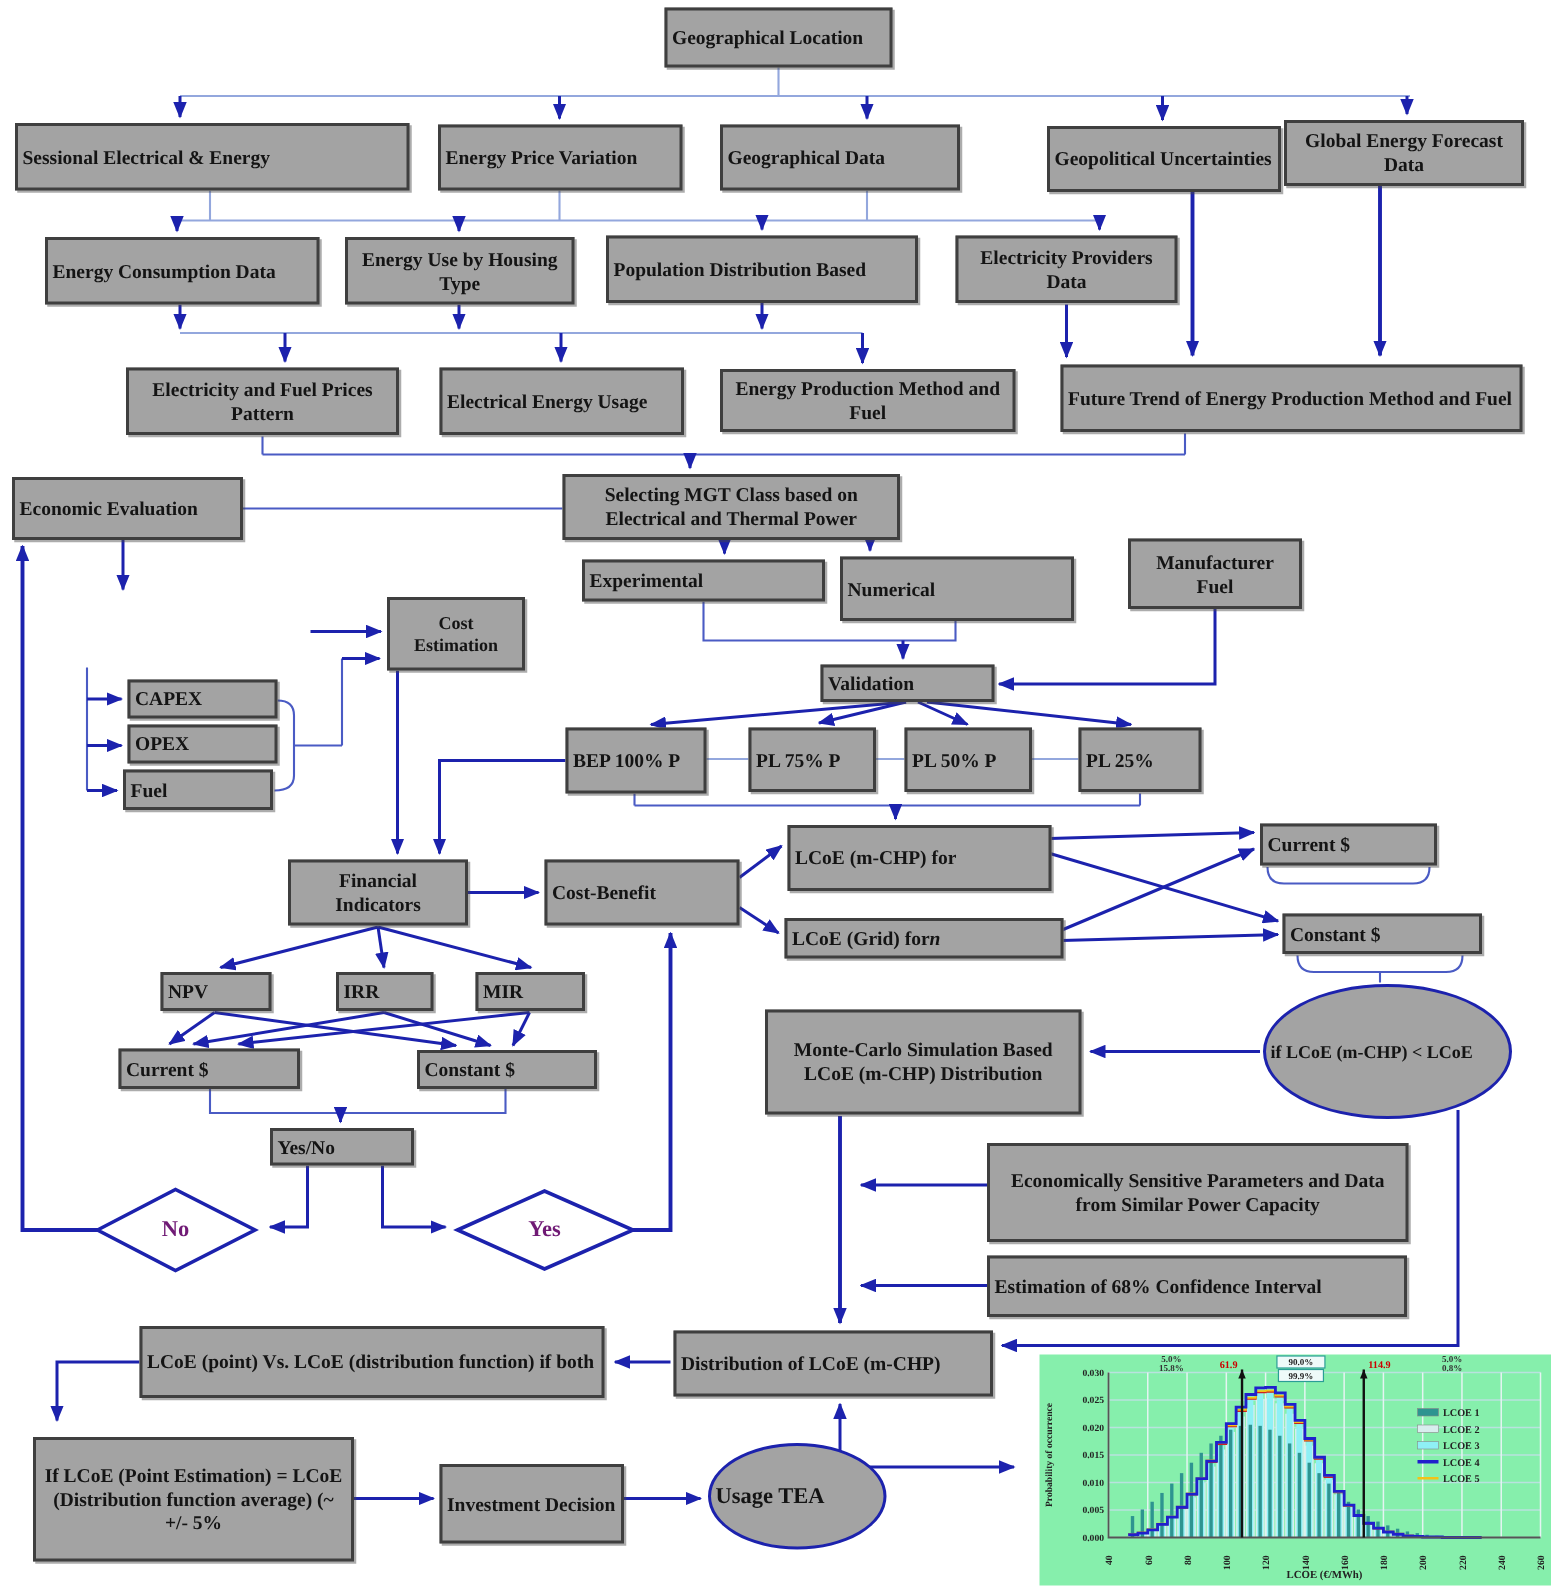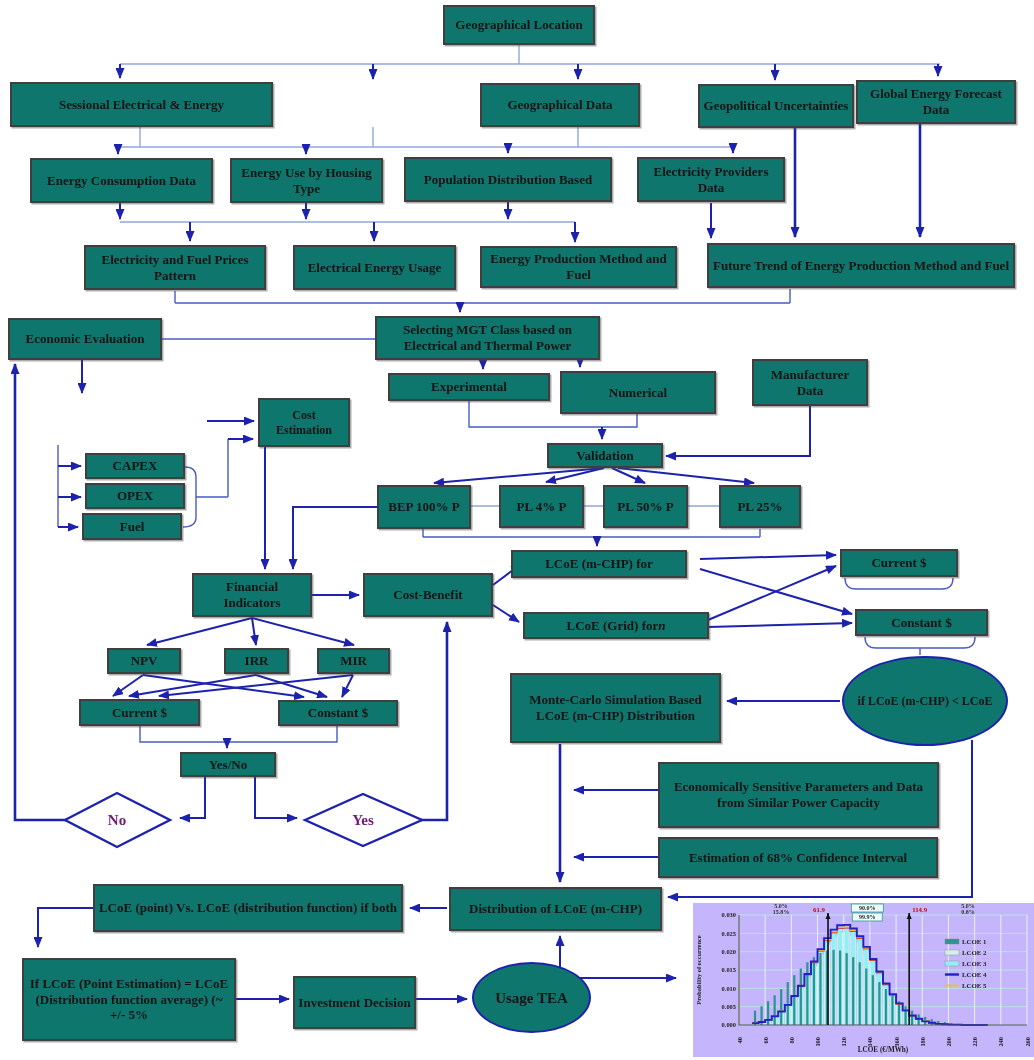--- a/index.html
+++ b/index.html
@@ -1,29 +1,29 @@
 <!DOCTYPE html>
 <html><head>
 <meta charset="utf-8">
 <style>
   html,body{margin:0;padding:0;background:#fff;}
   #canvas{position:relative;width:1034px;height:1060px;background:#fff;overflow:hidden;
           font-family:"Liberation Serif",serif;}
   #wires{position:absolute;left:0;top:0;z-index:1;}
-  .node{position:absolute;z-index:2;display:flex;align-items:center;justify-content:center;
-        text-align:center;background:#0f766e;border:2px solid #3f3f3f;
+  .node{position:absolute;z-index:2;display:flex;align-items:center;justify-content:flex-start;
+        text-align:center;background:#a3a3a3;border:2px solid #3f3f3f;
         box-shadow:1.5px 1.5px 0 rgba(70,70,70,.45);
         font-weight:700;font-size:13px;line-height:1.2;color:#141414;
         padding:0 3px;box-sizing:border-box;}
   .ellipse{border-radius:50%;border:2.6px solid #1c22ad;box-shadow:none;}
   .dlabel{position:absolute;z-index:3;background:transparent;border:none;box-shadow:none;
           display:flex;align-items:center;justify-content:center;font-weight:700;
           font-size:15px;color:#701a75;}
   .sm{font-size:12px;}
-  #chart{position:absolute;left:693px;top:903px;width:341px;height:154px;z-index:2;background:#c4b5fd;}
+  #chart{position:absolute;left:693px;top:903px;width:341px;height:154px;z-index:2;background:#86efac;}
 </style>
 </head>
 <body>
 
 <div id="canvas">
 
 <svg id="wires" width="1034" height="1060">
   <defs>
     <marker id="m" markerUnits="userSpaceOnUse" markerWidth="11" markerHeight="9" refX="10" refY="4.5" orient="auto">
       <path d="M0,0 L11,4.5 L0,9 Z" fill="#1c22ad"></path>
@@ -123,20 +123,23 @@
     <polygon points="305,820 363,794 422,820 363,846"></polygon>
   </g>
 </svg>
 
 <div class="node" style="left:443px;top:5px;width:152px;height:40px">
       <span>Geographical Location</span>
     </div>
 <div class="node" style="left:10px;top:82px;width:263px;height:45px">
       <span>Sessional Electrical &amp; Energy</span>
     </div>
+<div class="node" style="left:292px;top:83px;width:163px;height:44px">
+      <span>Energy Price Variation</span>
+    </div>
 <div class="node" style="left:480px;top:83px;width:160px;height:44px">
       <span>Geographical Data</span>
     </div>
 <div class="node" style="left:698px;top:84px;width:156px;height:44px">
       <span>Geopolitical Uncertainties</span>
     </div>
 <div class="node" style="left:856px;top:80px;width:160px;height:44px">
       <span>Global Energy Forecast Data</span>
     </div>
 
@@ -172,21 +175,21 @@
 <div class="node" style="left:375px;top:316px;width:225px;height:44px">
       <span>Selecting MGT Class based on Electrical and Thermal Power</span>
     </div>
 <div class="node" style="left:388px;top:373px;width:162px;height:28px">
       <span>Experimental</span>
     </div>
 <div class="node" style="left:560px;top:371px;width:156px;height:43px">
       <span>Numerical</span>
     </div>
 <div class="node" style="left:752px;top:359px;width:116px;height:47px">
-      <span>Manufacturer Data</span>
+      <span>Manufacturer Fuel</span>
     </div>
 
 <div class="node sm" style="left:258px;top:398px;width:92px;height:49px">
       <span>Cost Estimation</span>
     </div>
 <div class="node" style="left:85px;top:453px;width:100px;height:26px">
       <span>CAPEX</span>
     </div>
 <div class="node" style="left:85px;top:483px;width:100px;height:26px">
       <span>OPEX</span>
@@ -195,36 +198,36 @@
       <span>Fuel</span>
     </div>
 
 <div class="node" style="left:547px;top:443px;width:116px;height:25px">
       <span>Validation</span>
     </div>
 <div class="node" style="left:377px;top:485px;width:94px;height:44px">
       <span>BEP 100% P</span>
     </div>
 <div class="node" style="left:499px;top:485px;width:85px;height:43px">
-      <span>PL 4% P</span>
+      <span>PL 75% P</span>
     </div>
 <div class="node" style="left:603px;top:485px;width:85px;height:43px">
       <span>PL 50% P</span>
     </div>
 <div class="node" style="left:719px;top:485px;width:82px;height:43px">
       <span>PL 25%</span>
     </div>
 
 <div class="node" style="left:192px;top:573px;width:120px;height:44px">
       <span>Financial Indicators</span>
     </div>
 <div class="node" style="left:363px;top:573px;width:130px;height:44px">
       <span>Cost-Benefit</span>
     </div>
-<div class="node" style="left:511px;top:550px;width:176px;height:28px">
+<div class="node" style="left:525px;top:550px;width:176px;height:44px">
       <span>LCoE (m-CHP) for</span>
     </div>
 <div class="node" style="left:840px;top:549px;width:118px;height:28px">
       <span>Current $</span>
     </div>
 <div class="node" style="left:523px;top:612px;width:186px;height:27px">
       <span>LCoE (Grid) for </span>
       <i>n</i>
     </div>
 <div class="node" style="left:855px;top:609px;width:133px;height:27px">

